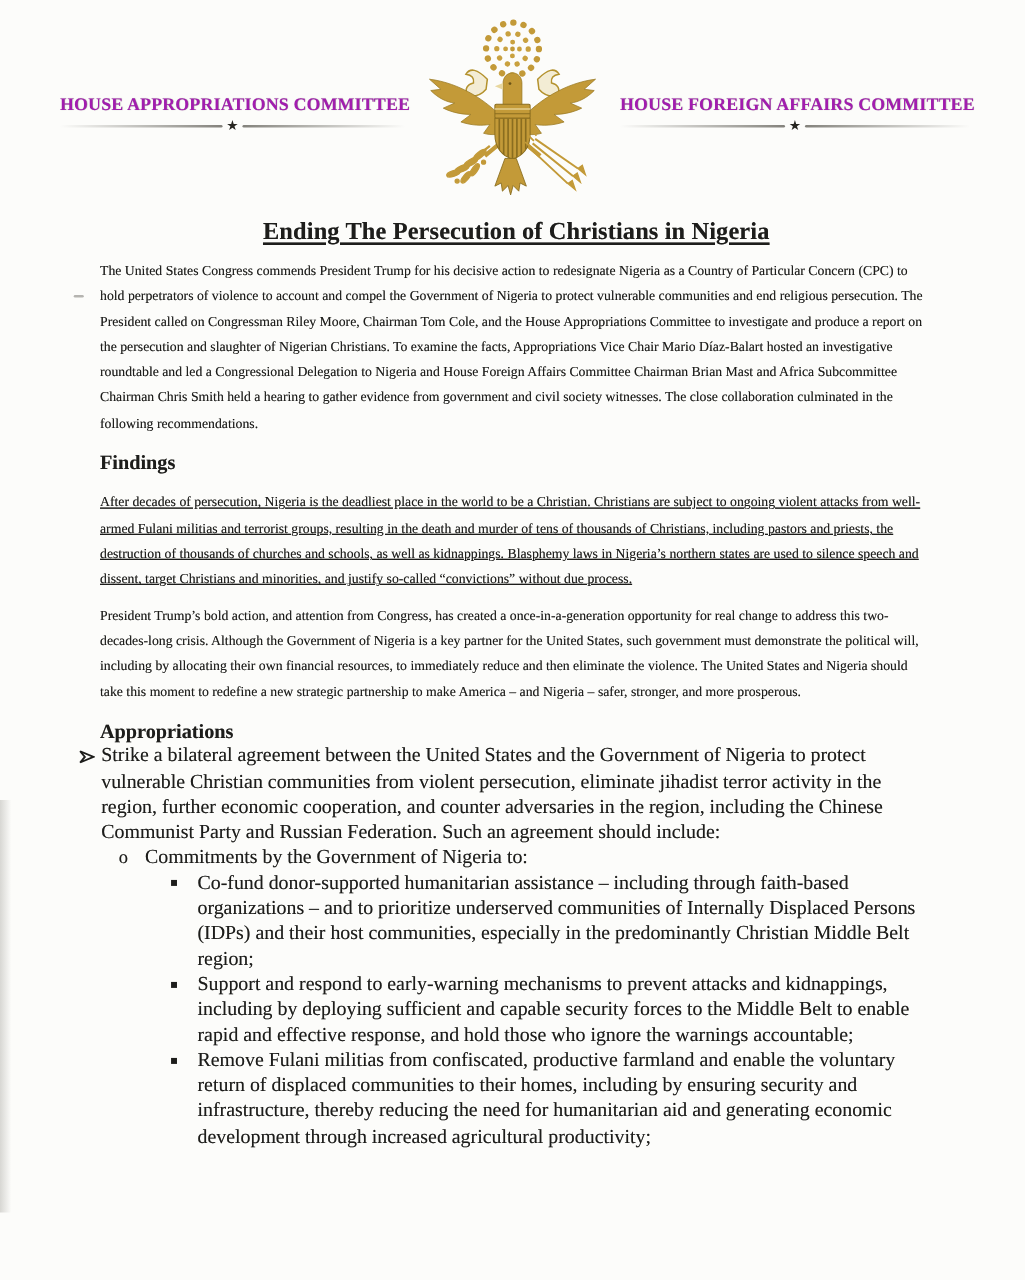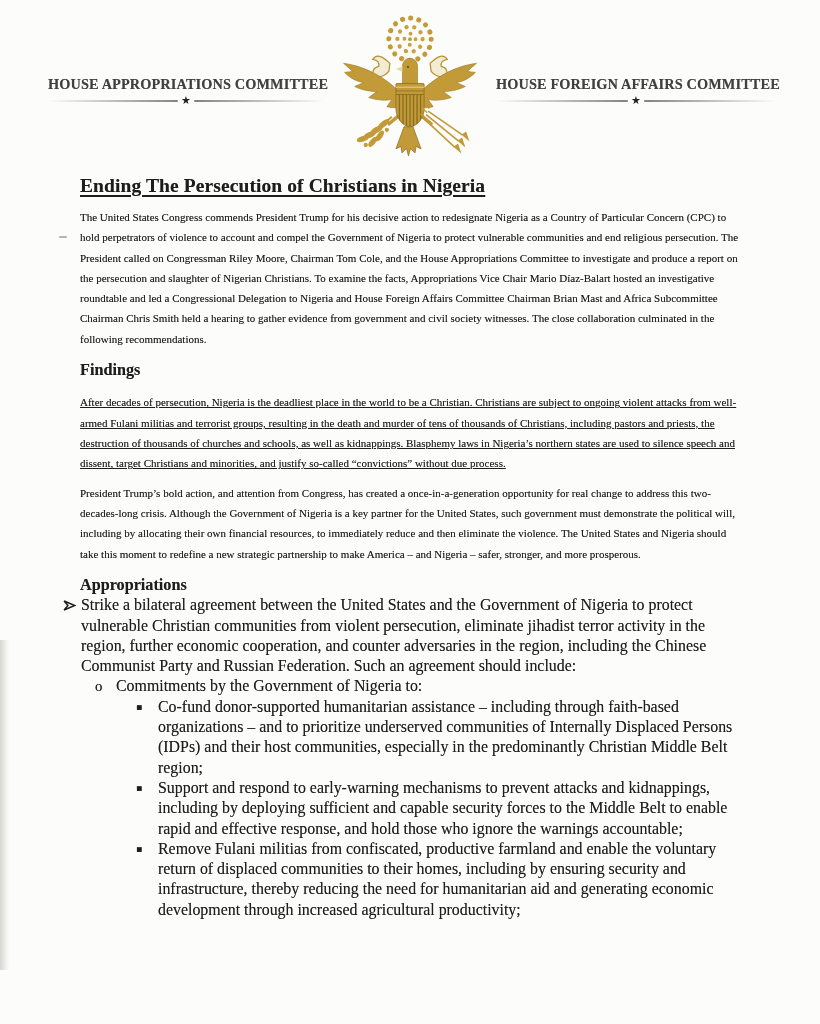--- a/index.html
+++ b/index.html
@@ -16,40 +16,40 @@
   }
 
   
   .doc-header { position:relative; height:168px; }
 
   .committee { position:absolute; top:76px; text-align:center; }
   .committee-left  { left:48px;  width:276px; }
   .committee-right { right:44px; width:280px; }
   .committee-text {
     font-size:14.2px; font-weight:bold; letter-spacing:.2px;
-    color:#404040; white-space:nowrap;
+    color:#a21caf; white-space:nowrap;
     text-shadow:0.3px 0.3px 0.6px rgba(50,48,42,.45);
   }
   .rule-star { display:flex; align-items:center; height:13px; margin-top:1px; }
   .hline { flex:1; height:2px; border-radius:1px; }
   .hline.l { background:linear-gradient(to right, rgba(80,78,70,0), rgba(80,78,70,.7)); }
   .hline.r { background:linear-gradient(to left,  rgba(80,78,70,0), rgba(80,78,70,.7)); }
   .star { font-family:"DejaVu Sans", sans-serif; font-size:11px; line-height:1;
           color:#262520; padding:0 3px; }
 
   .seal { position:absolute; left:50%; top:8px; transform:translateX(-50%);
           width:162px; height:156px; }
   .seal svg { width:100%; height:100%; display:block; }
 
   
   .doc-body { padding:0 74px 0 80px; }
   .doc-text { text-shadow:0 0 .35px rgba(20,20,18,.5); }
 
   .title {
-    text-align:left; font-size:19.5px; font-weight:bold;
+    text-align:center; font-size:19.5px; font-weight:bold;
     margin-top:7px; letter-spacing:.1px;
     text-decoration:underline; text-decoration-thickness:2px; text-underline-offset:3px;
   }
 
   .para { font-size:11px; line-height:20.3px; margin-top:9px; }
   .para.first { margin-top:10px; }
   .heading { font-size:16.2px; font-weight:bold; line-height:20.4px; margin-top:11px; }
   .heading + .para { margin-top:12px;text-decoration:underline; }
 
   .li { display:flex; font-size:15.9px; line-height:20.3px; }

